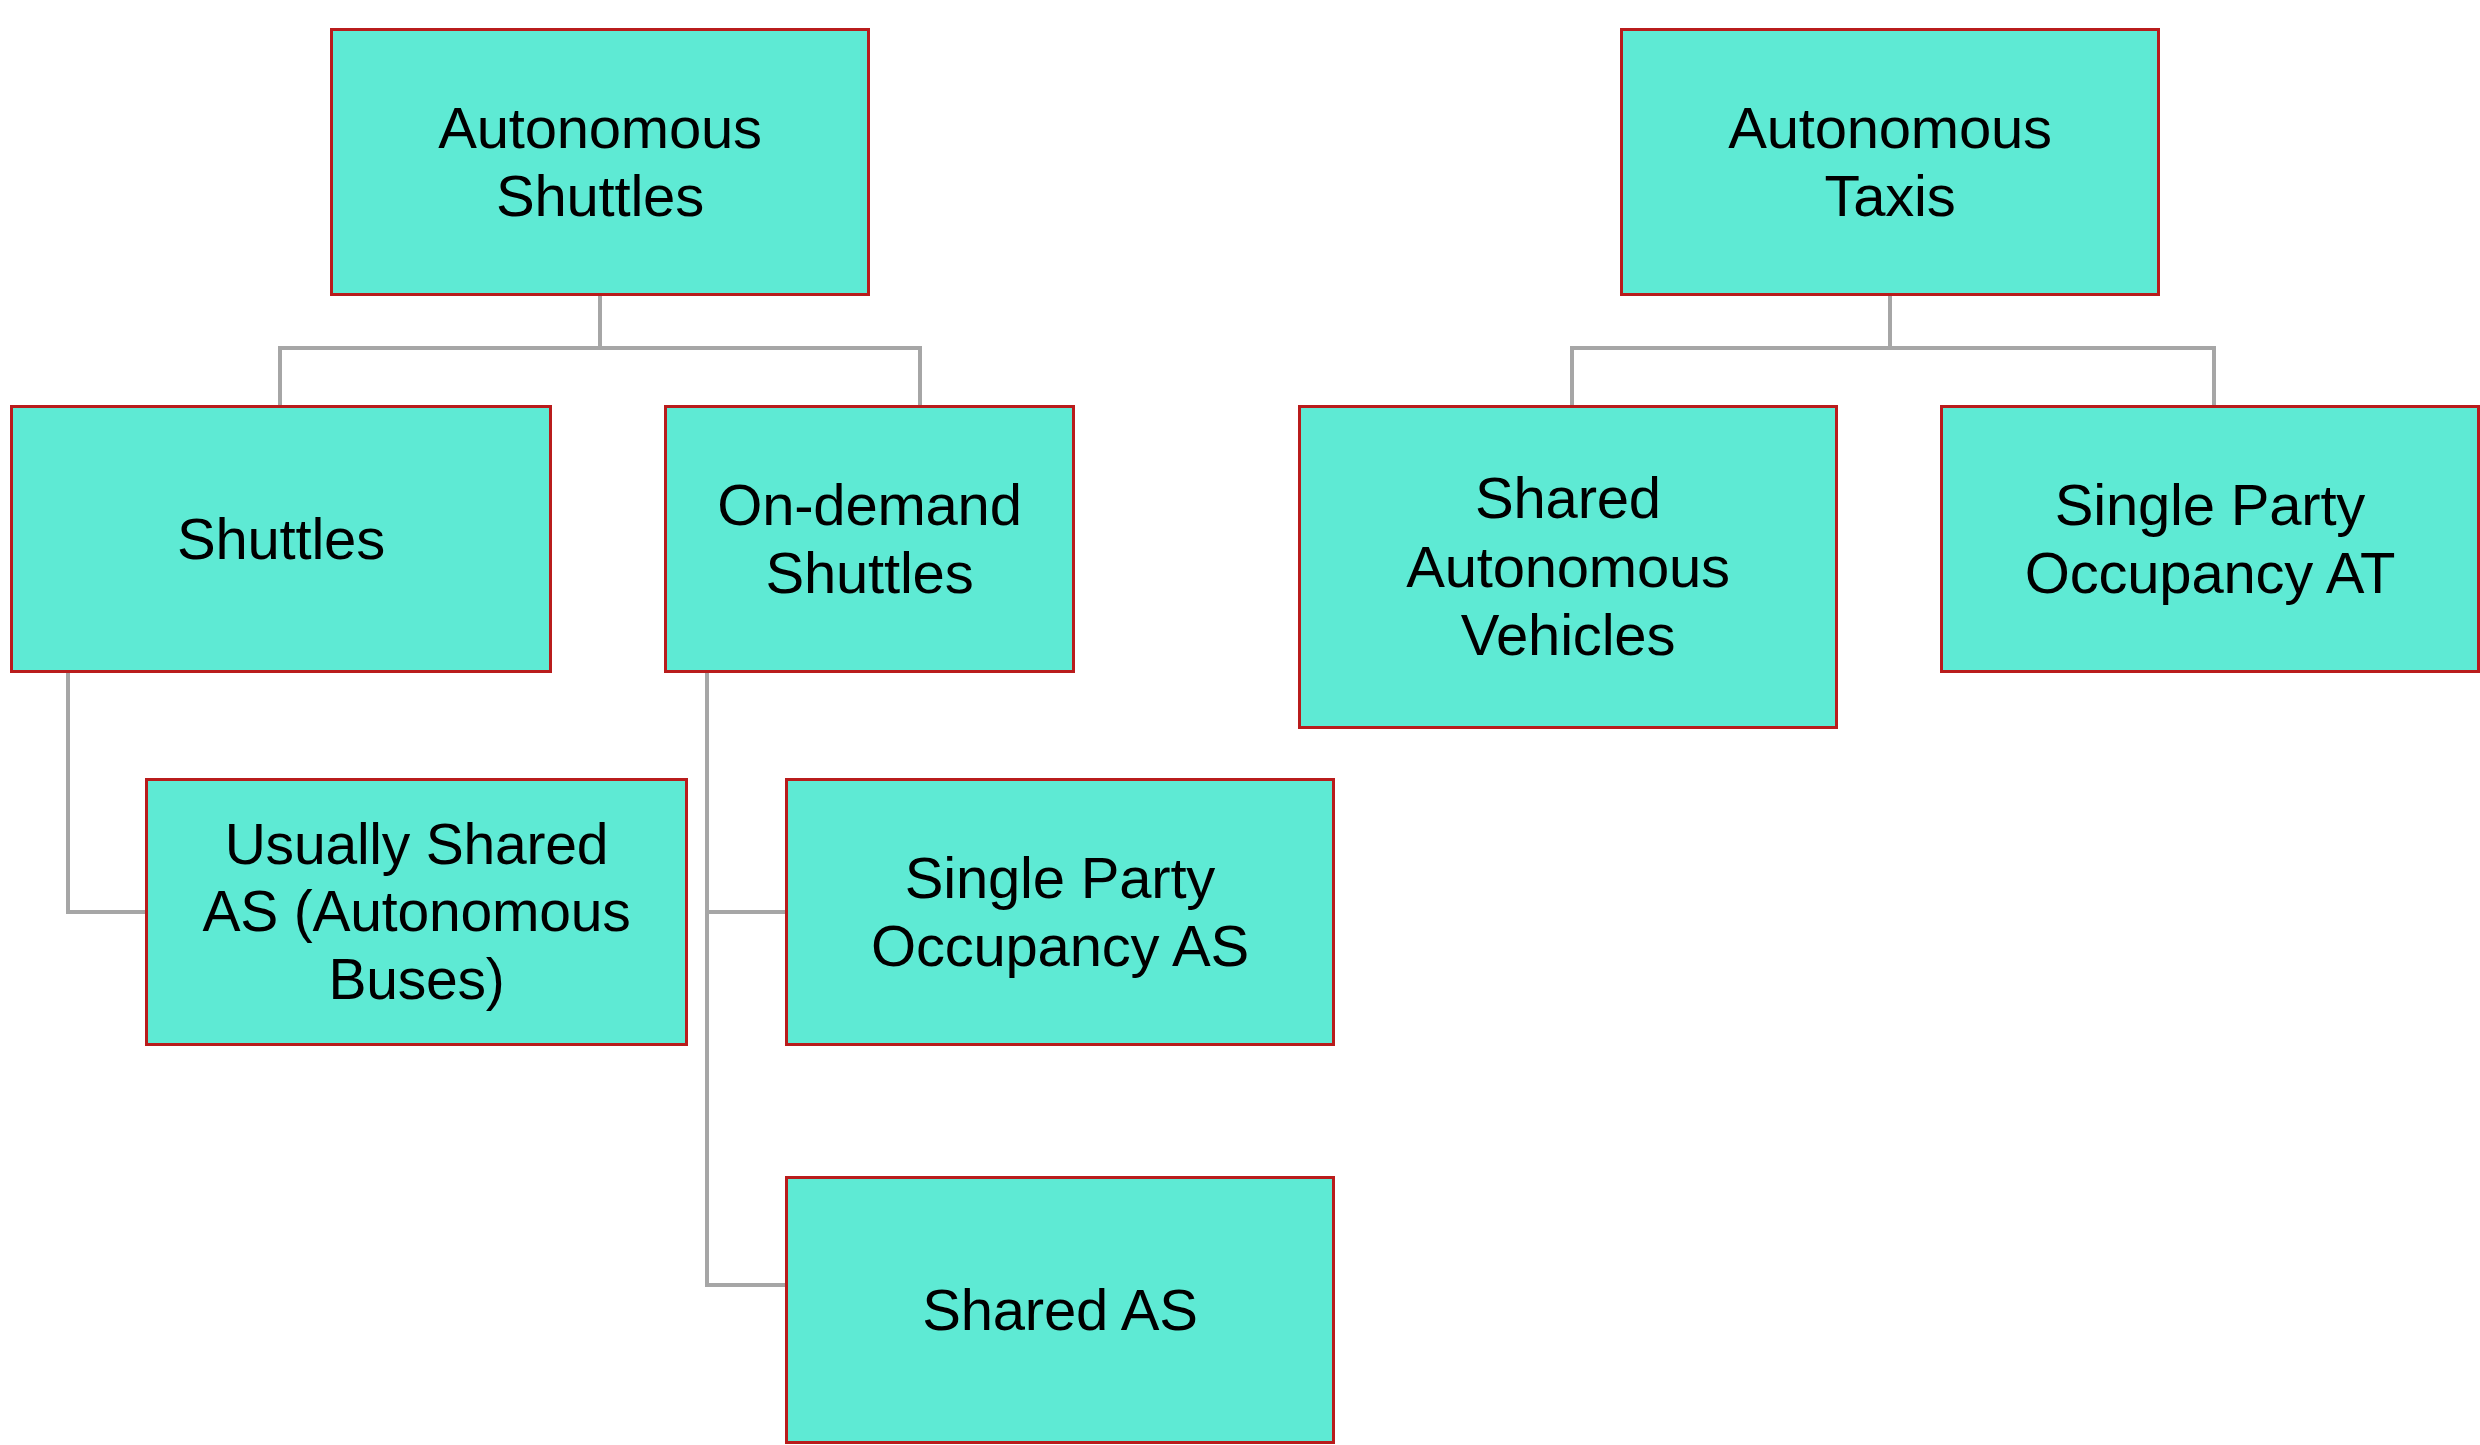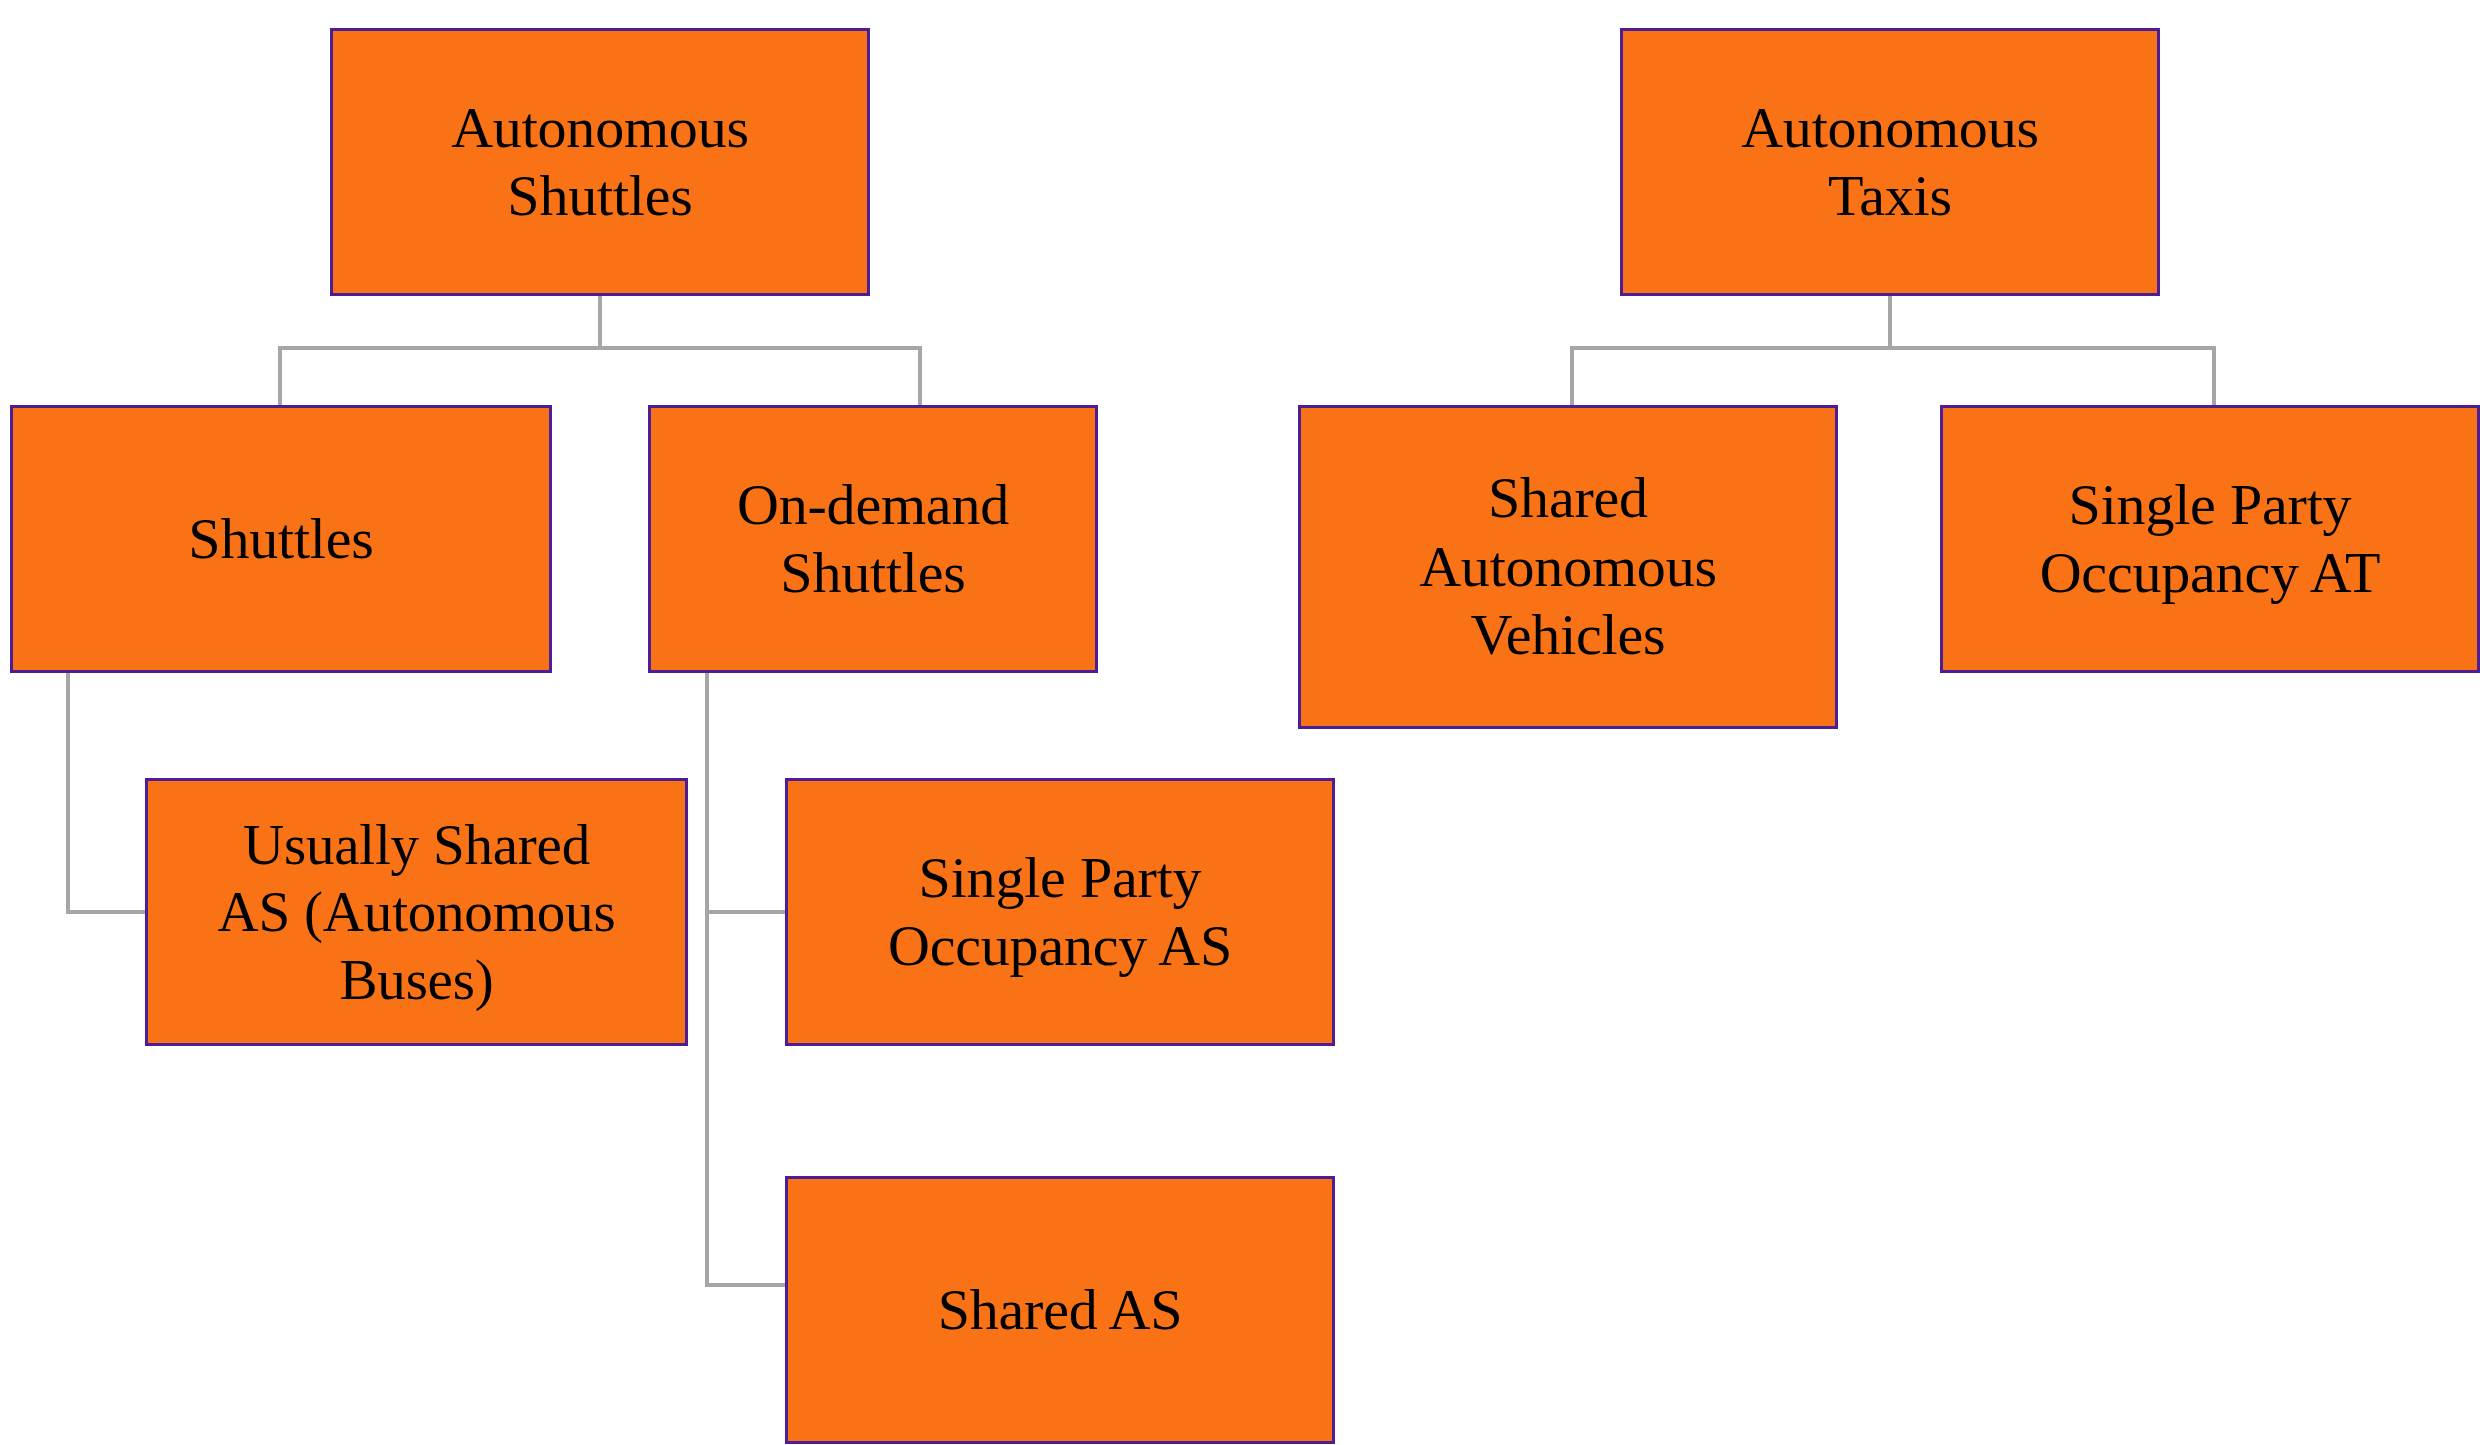--- a/index.html
+++ b/index.html
@@ -15,28 +15,28 @@
   #canvas {
     position: relative;
     width: 2480px;
     height: 1445px;
     background: #ffffff;
     overflow: hidden;
   }
   .node {
     position: absolute;
     box-sizing: border-box;
-    background: #f97316;
-    border: 3px solid #4c1d95;
+    background: #5eead4;
+    border: 3px solid #b91c1c;
     display: flex;
     align-items: center;
     justify-content: center;
     text-align: center;
     color: #000000;
-    font-family: Liberation Serif, serif;
+    font-family: Liberation Sans, sans-serif;
     font-size: 58px;
     line-height: 1.18;
     letter-spacing: -0.2px;
     z-index: 2;
   }
   .node .label {
     display: block;
     width: 104%;
     white-space: pre-line;
   }
@@ -64,21 +64,21 @@
 
   <div class="node" style="left:330px; top:28px; width:540px; height:268px;">
     <span class="label">Autonomous
 Shuttles</span>
   </div>
 
   <div class="node" style="left:10px; top:405px; width:542px; height:268px;">
     <span class="label">Shuttles</span>
   </div>
 
-  <div class="node" style="left:648px; top:405px; width:450px; height:268px;">
+  <div class="node" style="left:664px; top:405px; width:411px; height:268px;">
     <span class="label">On-demand
 Shuttles</span>
   </div>
 
   <div class="conn-v" style="left:66px; top:673px; height:241px;"></div>
   <div class="conn-h" style="left:66px; top:910px; width:82px;"></div>
 
   <div class="node" style="left:145px; top:778px; width:543px; height:268px; font-size:57px;justify-content:center;">
     <span class="label">Usually Shared
 AS (Autonomous

